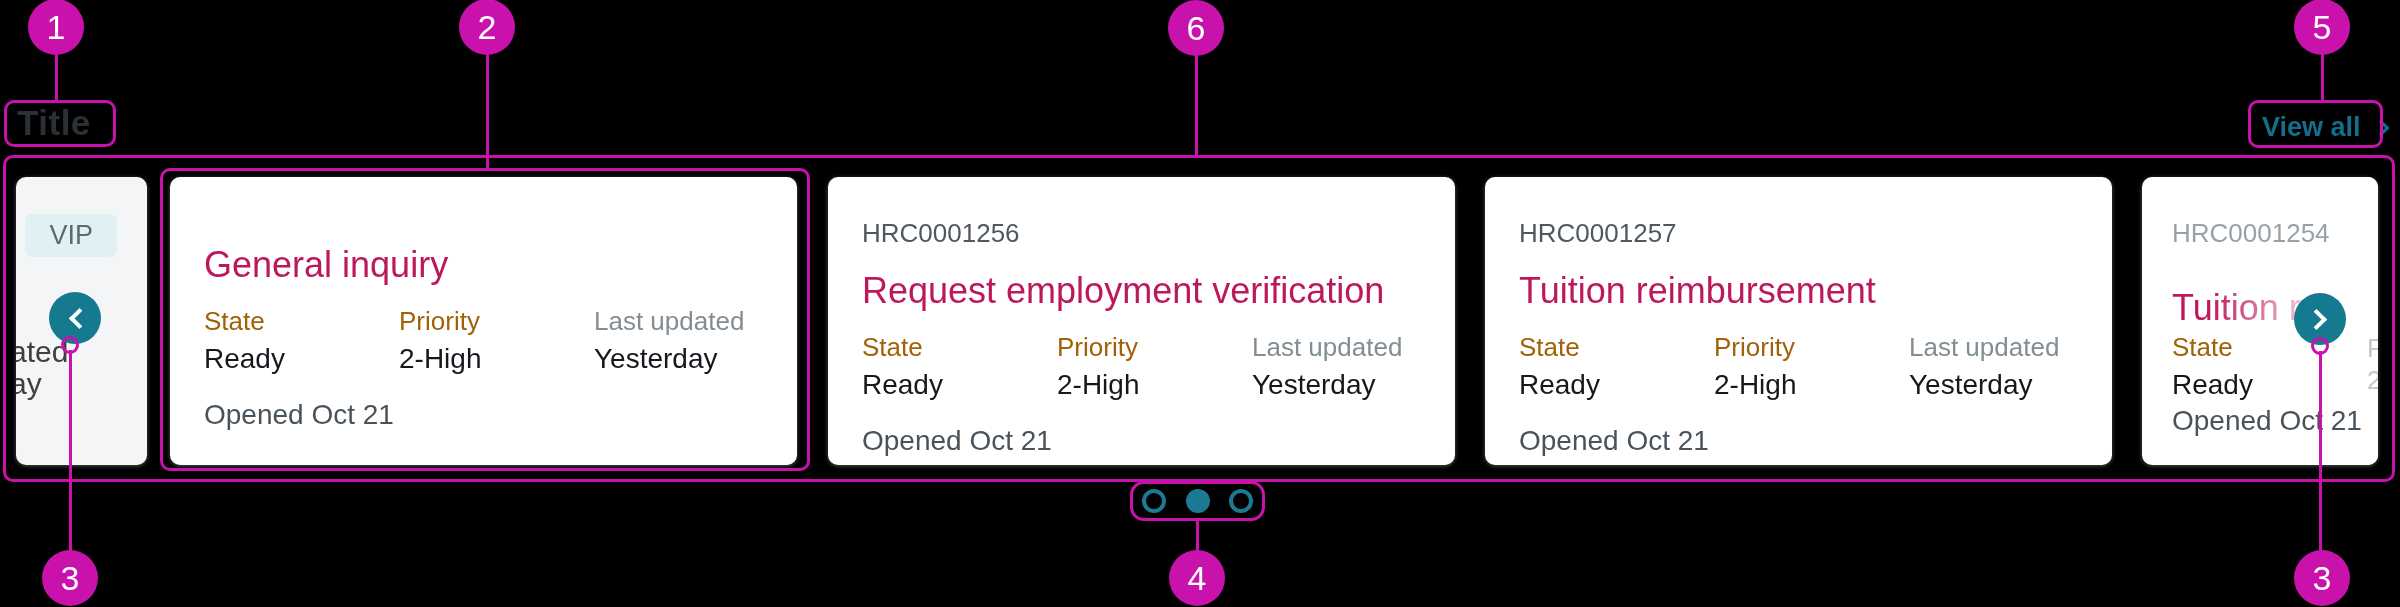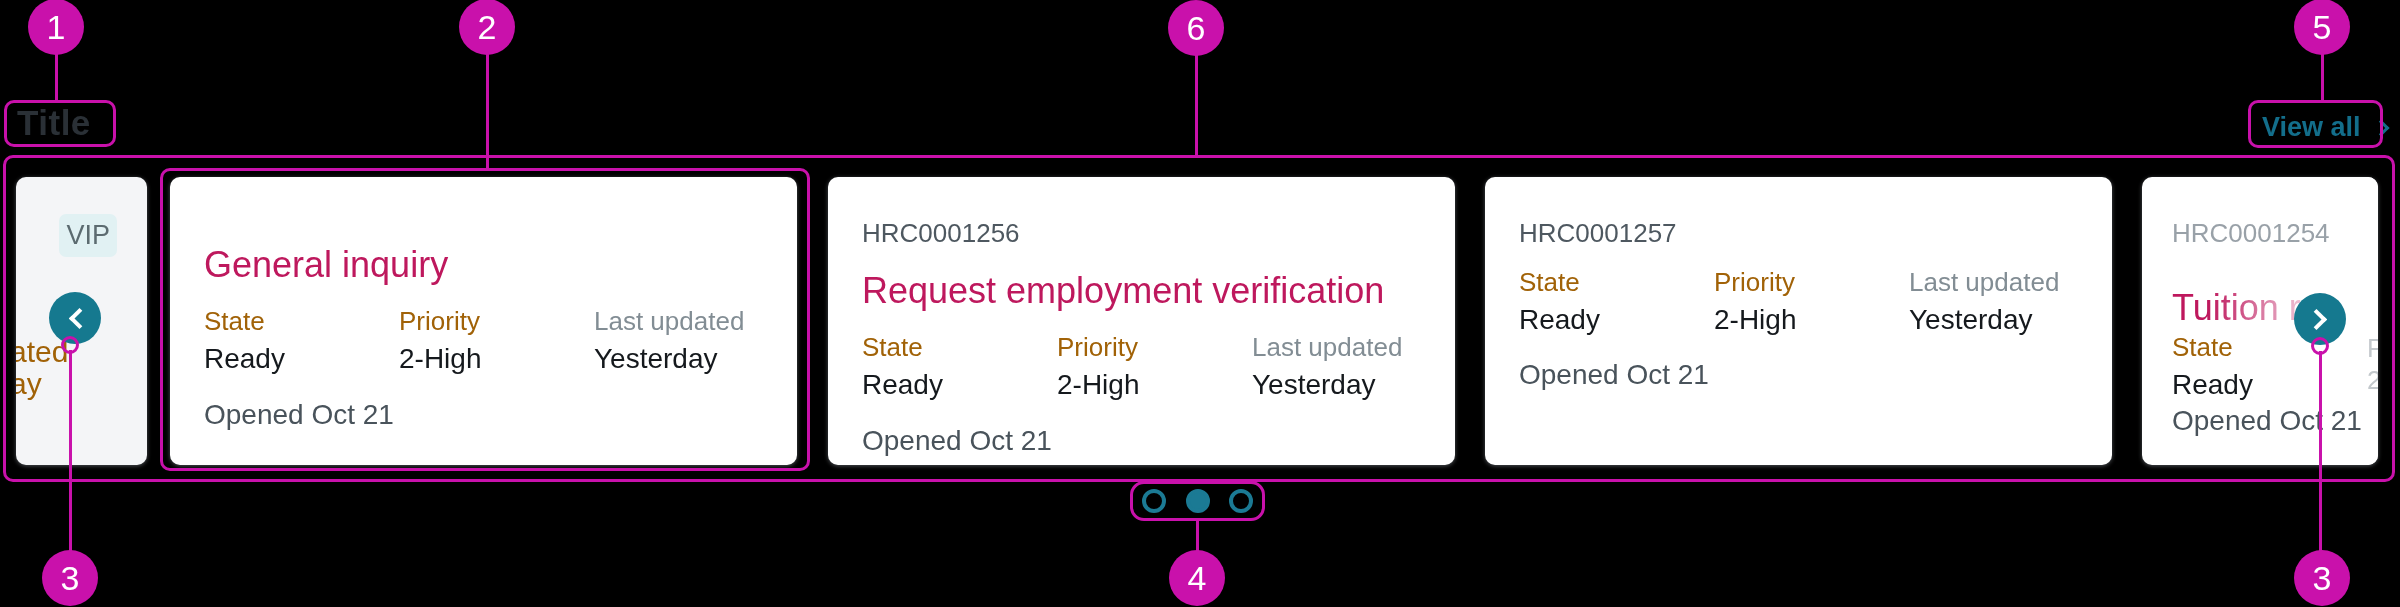--- a/index.html
+++ b/index.html
@@ -33,26 +33,26 @@
                  white-space:nowrap; }
   .fields { display:flex; margin-top:22px; }
   .field { width:195px; }
   .field:nth-child(3){ width:auto; }
   .f-label { font-size:26px; color:#a16207; line-height:1.1; }
   .field:nth-child(3) .f-label { color:#828D94; }
   .f-value { margin-top:8px; font-size:28px; color:#15191D; line-height:1.1; }
   .card-opened { margin-top:24px; font-size:28px; color:#49535B; }
   
   .partial-left { left:16px; width:131px; background:#F4F5F7; }
-  .frag { position:absolute; left:-6px; font-size:30px; color:#a16207; white-space:nowrap; }
+  .frag { position:absolute; left:-6px; font-size:30px; color:#404040; white-space:nowrap; }
   .frag-1 { top:158px; }
   .frag-2 { top:190px; }
   .vip-badge {
     position:absolute; right:30px; top:37px; background:#E1F1F3; color:#5C6B70;
-    font-size:27px; padding:6px 7px; border-radius:7px;margin-left:21px;
+    font-size:27px; padding:6px 24px; border-radius:7px;margin-left:21px;
   }
   .partial-right { left:2142px; width:236px; padding:43px 0 0 30px; }
   .partial-right .card-number { color:#99A1A8; }
   .partial-right .fade-overlay {
     position:absolute; top:0; right:0; bottom:0; width:170px;
     background:linear-gradient(to right, rgba(255,255,255,0), #fff 75%); z-index:1;
   }
   .partial-right .above-fade { position:relative; z-index:2; }
   .pr-frag { position:absolute; left:225px; font-size:26px; color:#C3C8CC; z-index:2; }
   .pr-frag-label { top:156px; }
@@ -152,20 +152,21 @@
         <div class="field">
           <div class="f-label">Last updated</div>
           <div class="f-value">Yesterday</div>
         </div>
       </div>
     <div class="card-opened">Opened Oct 21</div>
   </article>
 
   <article class="card-base case-card">
     <div class="card-number">HRC0001257</div>
+    <div class="card-title">Tuition reimbursement</div>
     <div class="fields">
         <div class="field">
           <div class="f-label">State</div>
           <div class="f-value">Ready</div>
         </div>
         <div class="field">
           <div class="f-label">Priority</div>
           <div class="f-value">2-High</div>
         </div>
         <div class="field">

